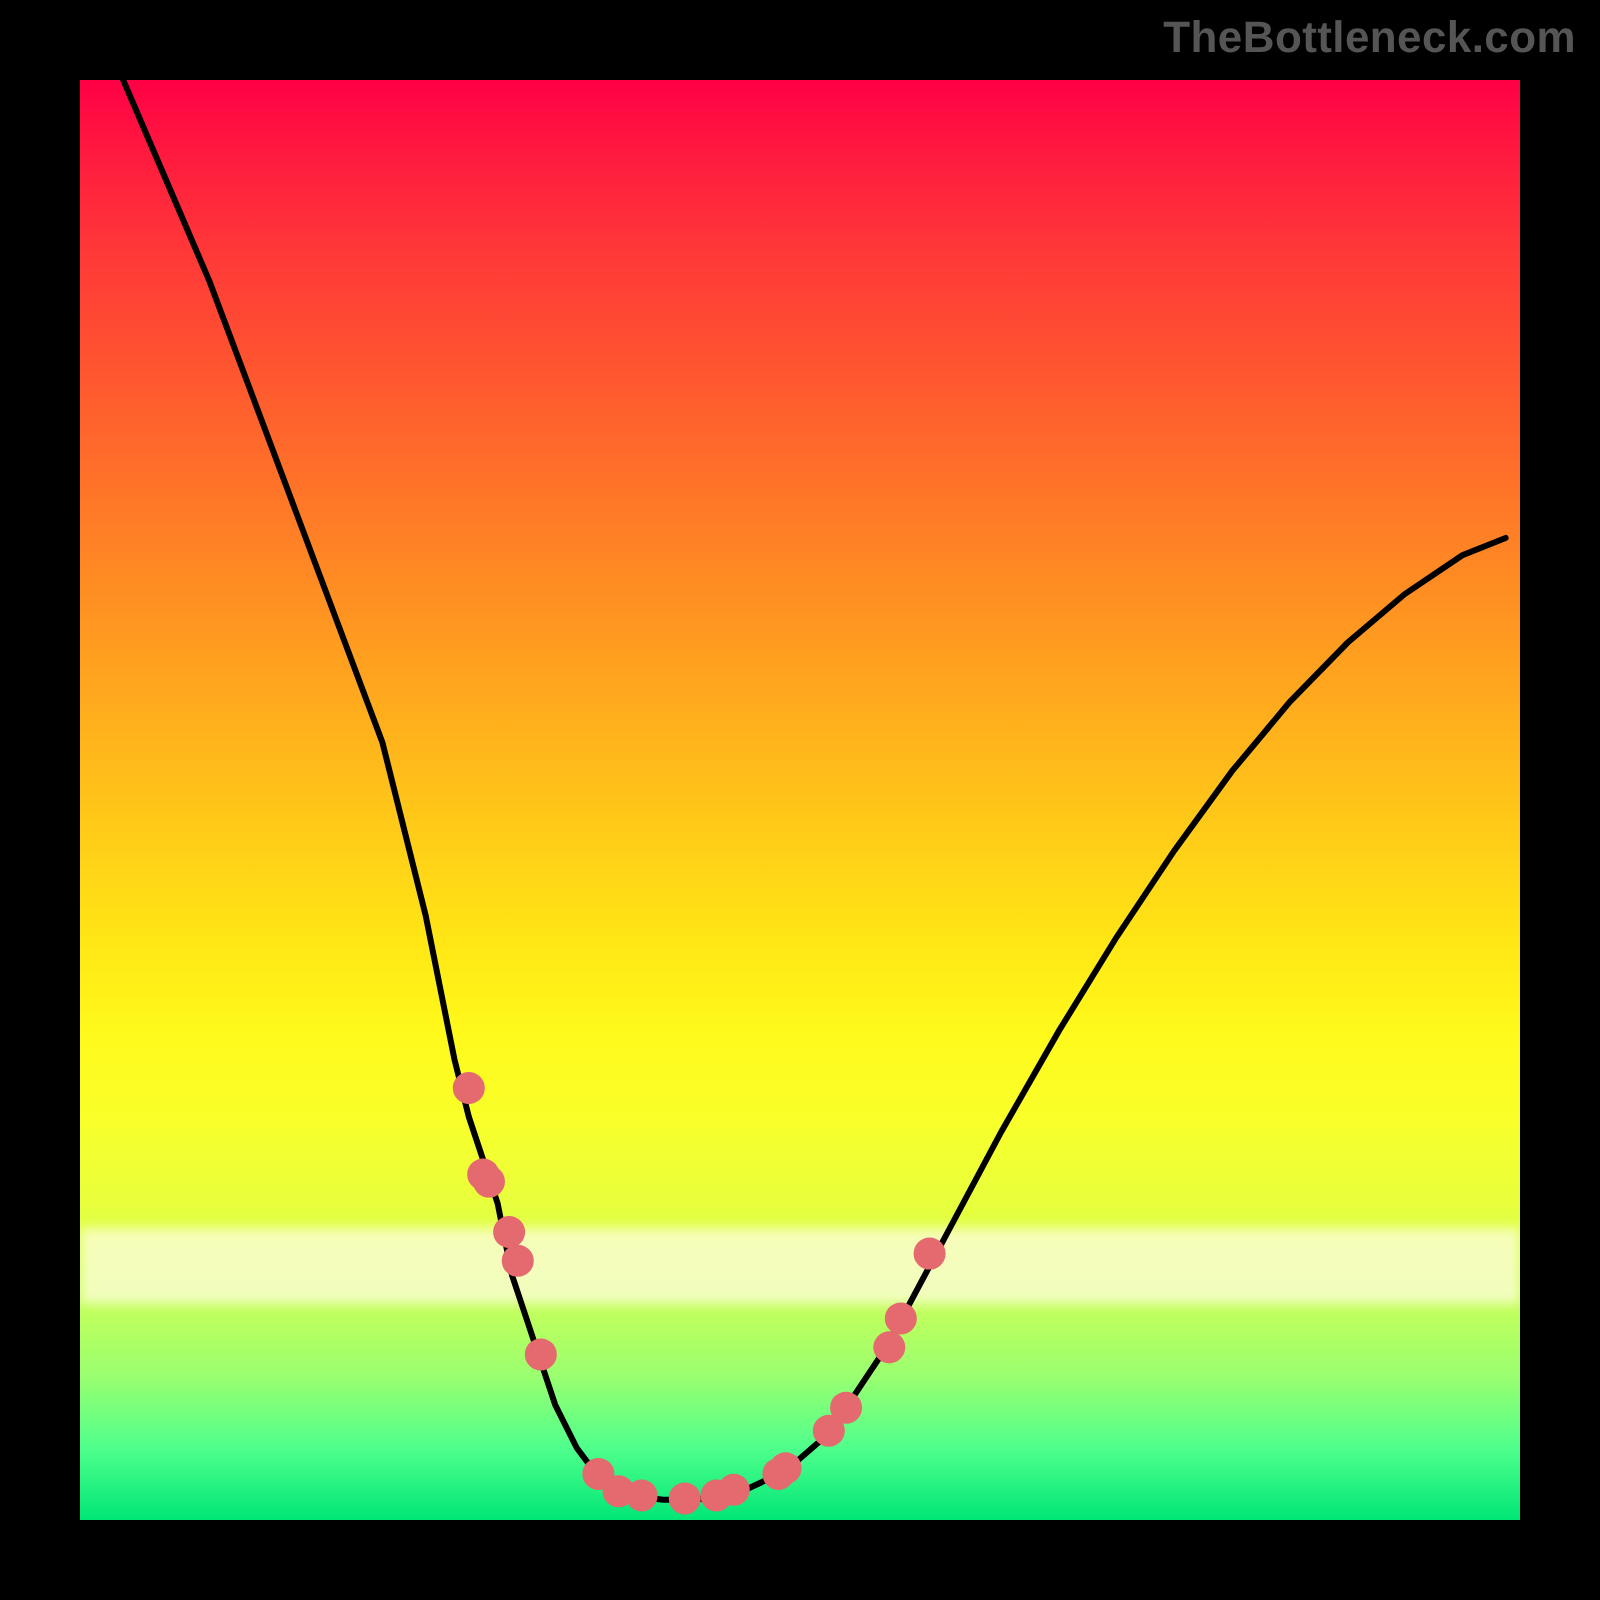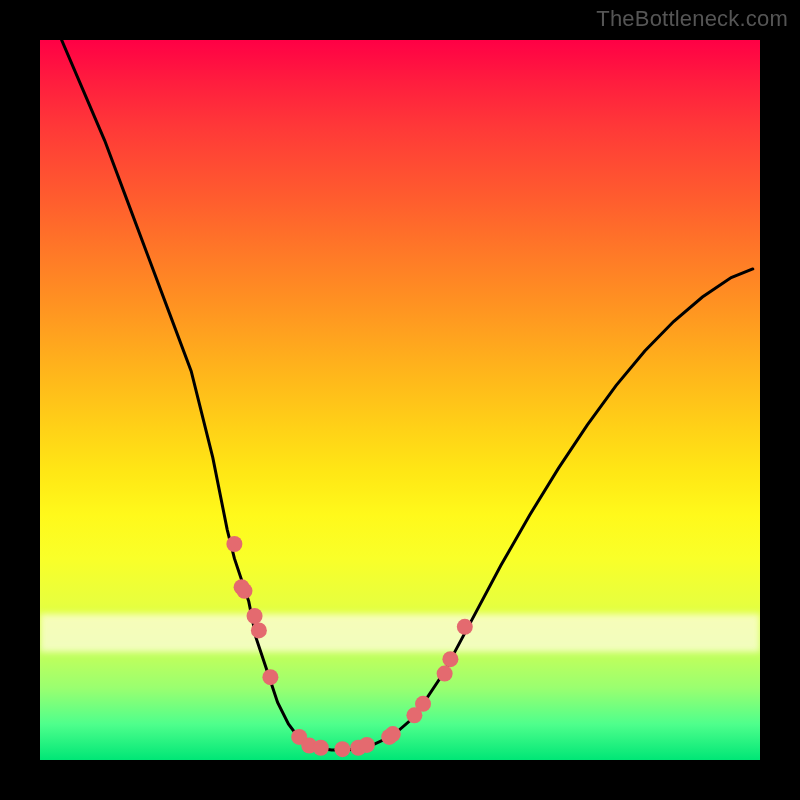--- a/index.html
+++ b/index.html
@@ -15,21 +15,21 @@
     position: relative;
     width: 800px;
     height: 800px;
     background: #000;
   }
   .watermark {
     position: absolute;
     top: 6px;
     right: 12px;
     font-size: 22px;
-    font-weight: 400;
+    font-weight: 700;
     color: #555;
     letter-spacing: 0.2px;
     z-index: 10;
   }
   .plot-area {
     position: absolute;
     left: 40px;
     top: 40px;
     width: 720px;
     height: 720px;

